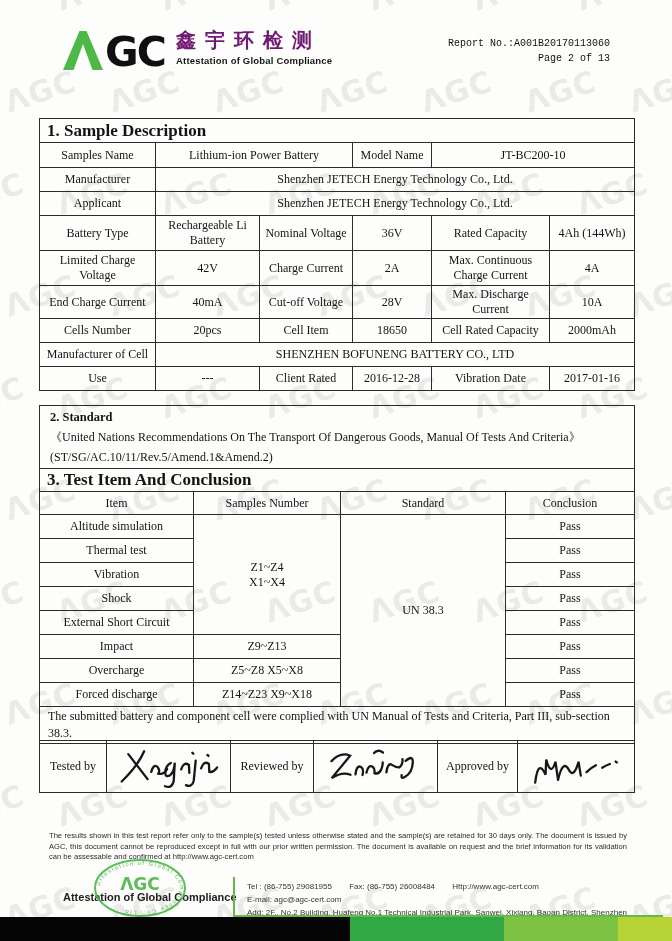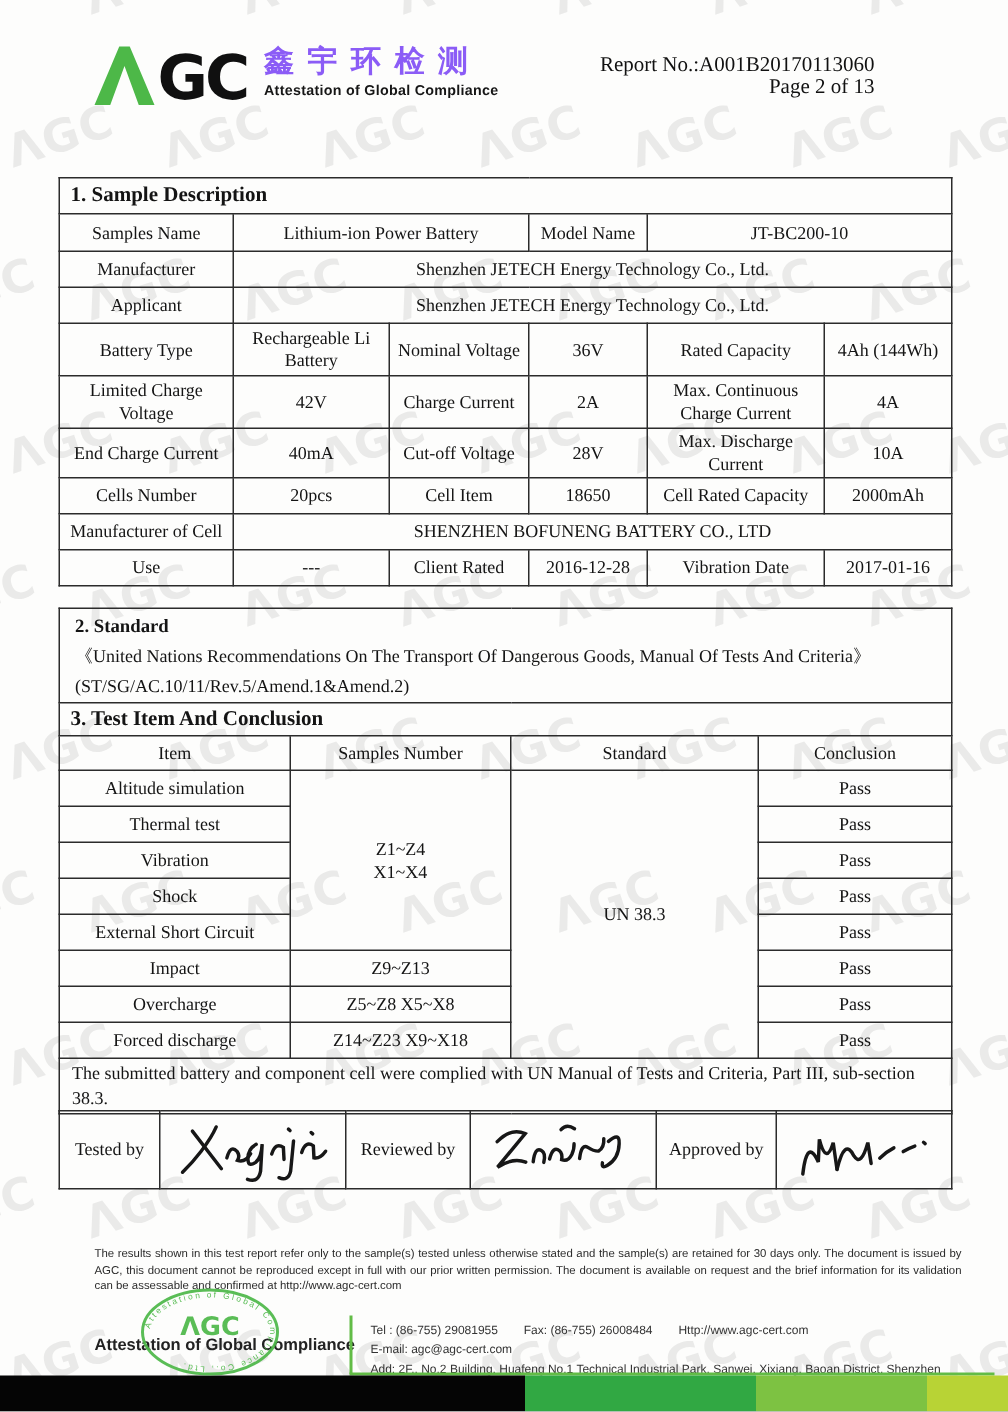--- a/index.html
+++ b/index.html
@@ -8,41 +8,41 @@
   .layer{position:absolute;inset:0;}
   .wm-layer{z-index:0;pointer-events:none;}
   .wm{position:absolute;font:900 30px "DejaVu Sans",sans-serif;color:rgba(100,100,100,.12);
       transform:rotate(-18deg);letter-spacing:1px;white-space:nowrap;}
   .content{z-index:1;}
 
   
   .hdr-logo{position:absolute;left:62px;top:27px;display:flex;align-items:flex-end;height:44px;}
   .gc-text{font:900 41px/38px "DejaVu Sans",sans-serif;color:#101010;letter-spacing:-2px;margin-left:1px;}
   .hdr-cn{position:absolute;left:176px;top:28px;width:180px;}
-  .cn-text{font:700 20px/24px "DejaVu Sans",sans-serif;color:#8b5cf6;letter-spacing:9px;white-space:nowrap;}
+  .cn-text{font:700 20px/24px "DejaVu Sans",sans-serif;color:#701a75;letter-spacing:9px;white-space:nowrap;}
   .cn-tag{font:700 9.5px "Liberation Sans",sans-serif;color:#161616;margin-top:3px;letter-spacing:.2px;}
-  .hdr-right{position:absolute;right:89px;top:36px;text-align:right;font-size:14px;line-height:15px;color:#111;}
+  .hdr-right{position:absolute;right:62px;top:36px;text-align:right;font-size:10px;line-height:15px;color:#111;font-family:Liberation Mono, monospace;}
 
   
   table{border-collapse:collapse;table-layout:fixed;}
   td{border:1px solid #2b2b2b;font-size:12px;text-align:center;vertical-align:middle;
      padding:1px 3px;color:#141414;overflow:hidden;}
-  td.ttl{text-align:left;font-weight:700;font-size:14px;padding-left:7px;margin-top:44px;}
+  td.ttl{text-align:left;font-weight:700;font-size:17px;padding-left:7px;margin-top:44px;}
   td.left{text-align:left;padding-left:8px;}
   .t1{position:absolute;left:39px;top:118px;width:595px;}
   .t2{position:absolute;left:39px;top:405px;width:595px;}
   .t3{position:absolute;left:39px;top:740px;width:595px;}
   .h24{height:24px;} .h25{height:25px;} .h35{height:35px;} .h33{height:33px;font-family:Liberation Serif, serif;}
   .h22{height:22px;} .h23{height:23px;} .h62{height:62px;} .h36{height:36px;} .h52{height:52px;}
   .pre{white-space:pre-line;}
   .std-line{font-size:12px;line-height:20px;text-align:left;padding-left:2px;font-weight:400;}
   .note{line-height:17px;font-size:12px;}
 
   
-  .disclaimer{position:absolute;left:63px;top:831px;width:578px;
+  .disclaimer{position:absolute;left:49px;top:831px;width:578px;
       font:7.6px/10.5px "Liberation Sans",sans-serif;color:#2a2a2a;text-align:justify;}
   .foot-tag{position:absolute;left:63px;top:891px;font:700 11px "Liberation Sans",sans-serif;color:#222;z-index:2;}
   .stamp{position:absolute;left:92px;top:857px;z-index:3;opacity:.92;}
   .vline{position:absolute;left:233px;top:877px;width:2px;height:39px;background:#62bc46;z-index:2;}
   .contact{position:absolute;left:247px;top:880px;width:414px;
       font:8px/13px "Liberation Sans",sans-serif;color:#333;z-index:2;}
   .contact .row1 span{display:inline-block;margin-right:15px;}
   .hline{position:absolute;left:233px;top:915px;width:430px;height:2px;background:#62bc46;z-index:2;}
   .bars{position:absolute;left:0;top:917px;width:672px;height:24px;display:flex;z-index:2;}
   .bar-black{width:350px;background:#050505;}

